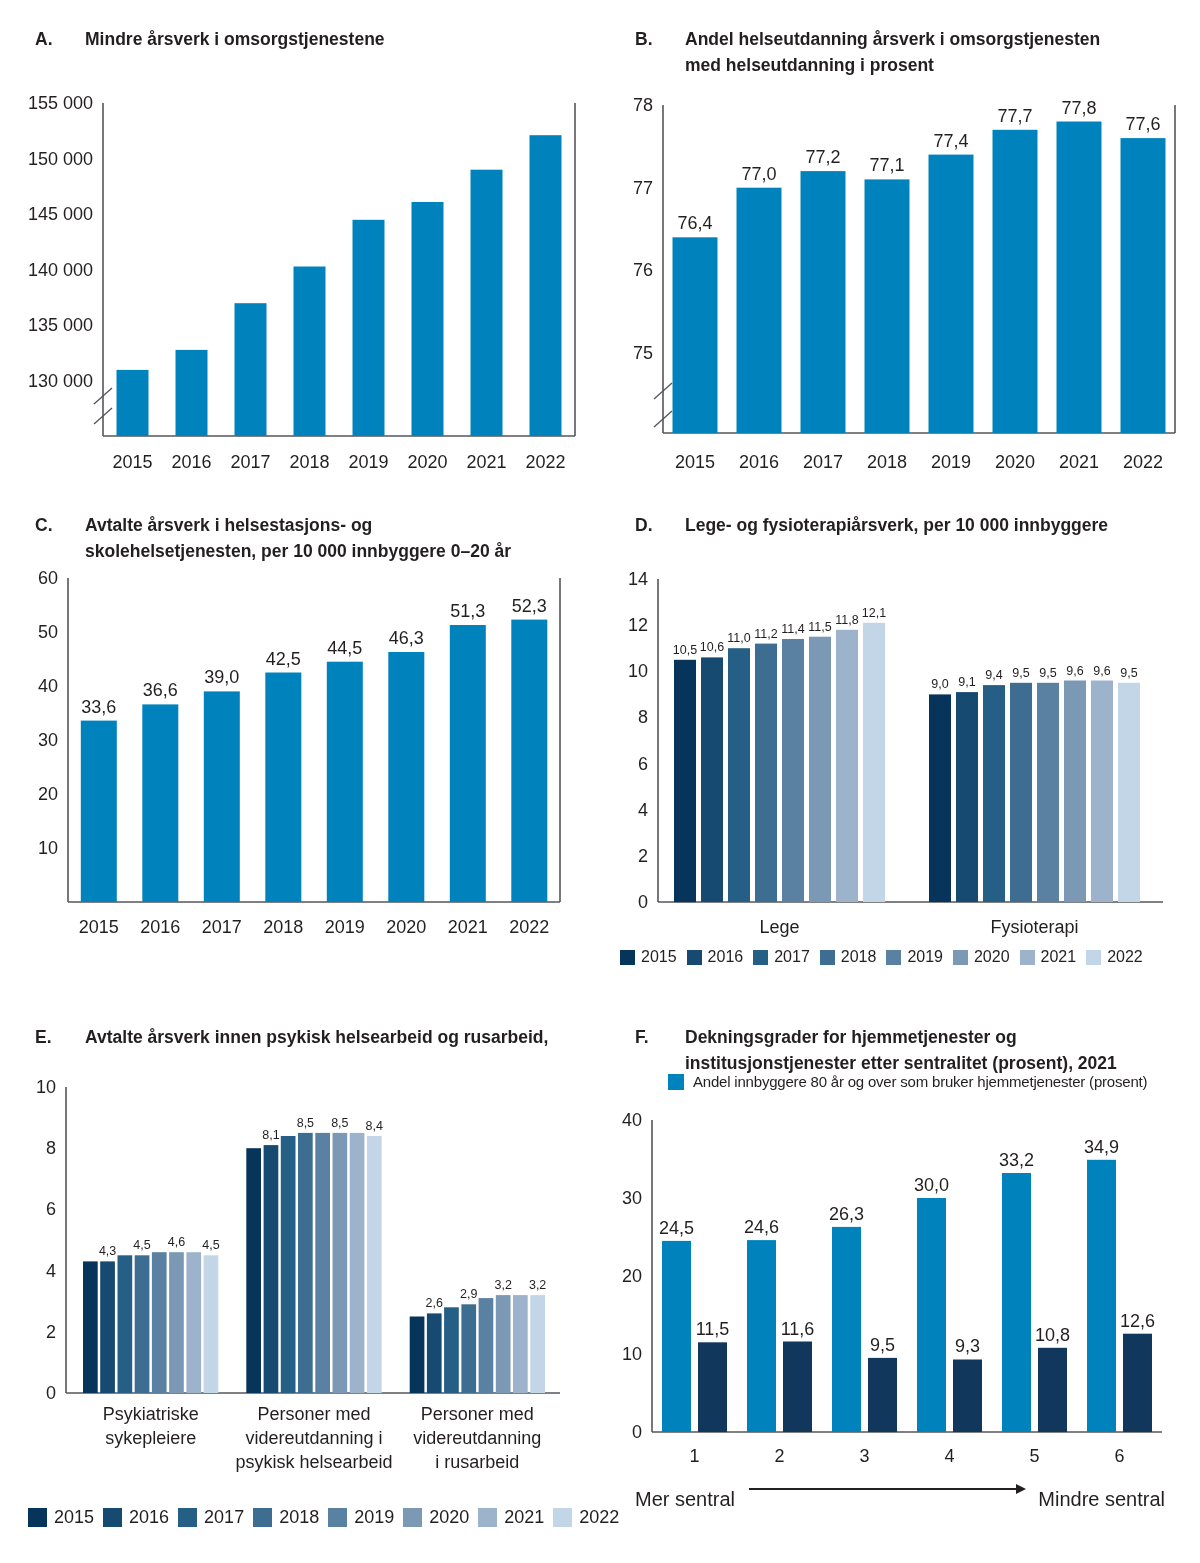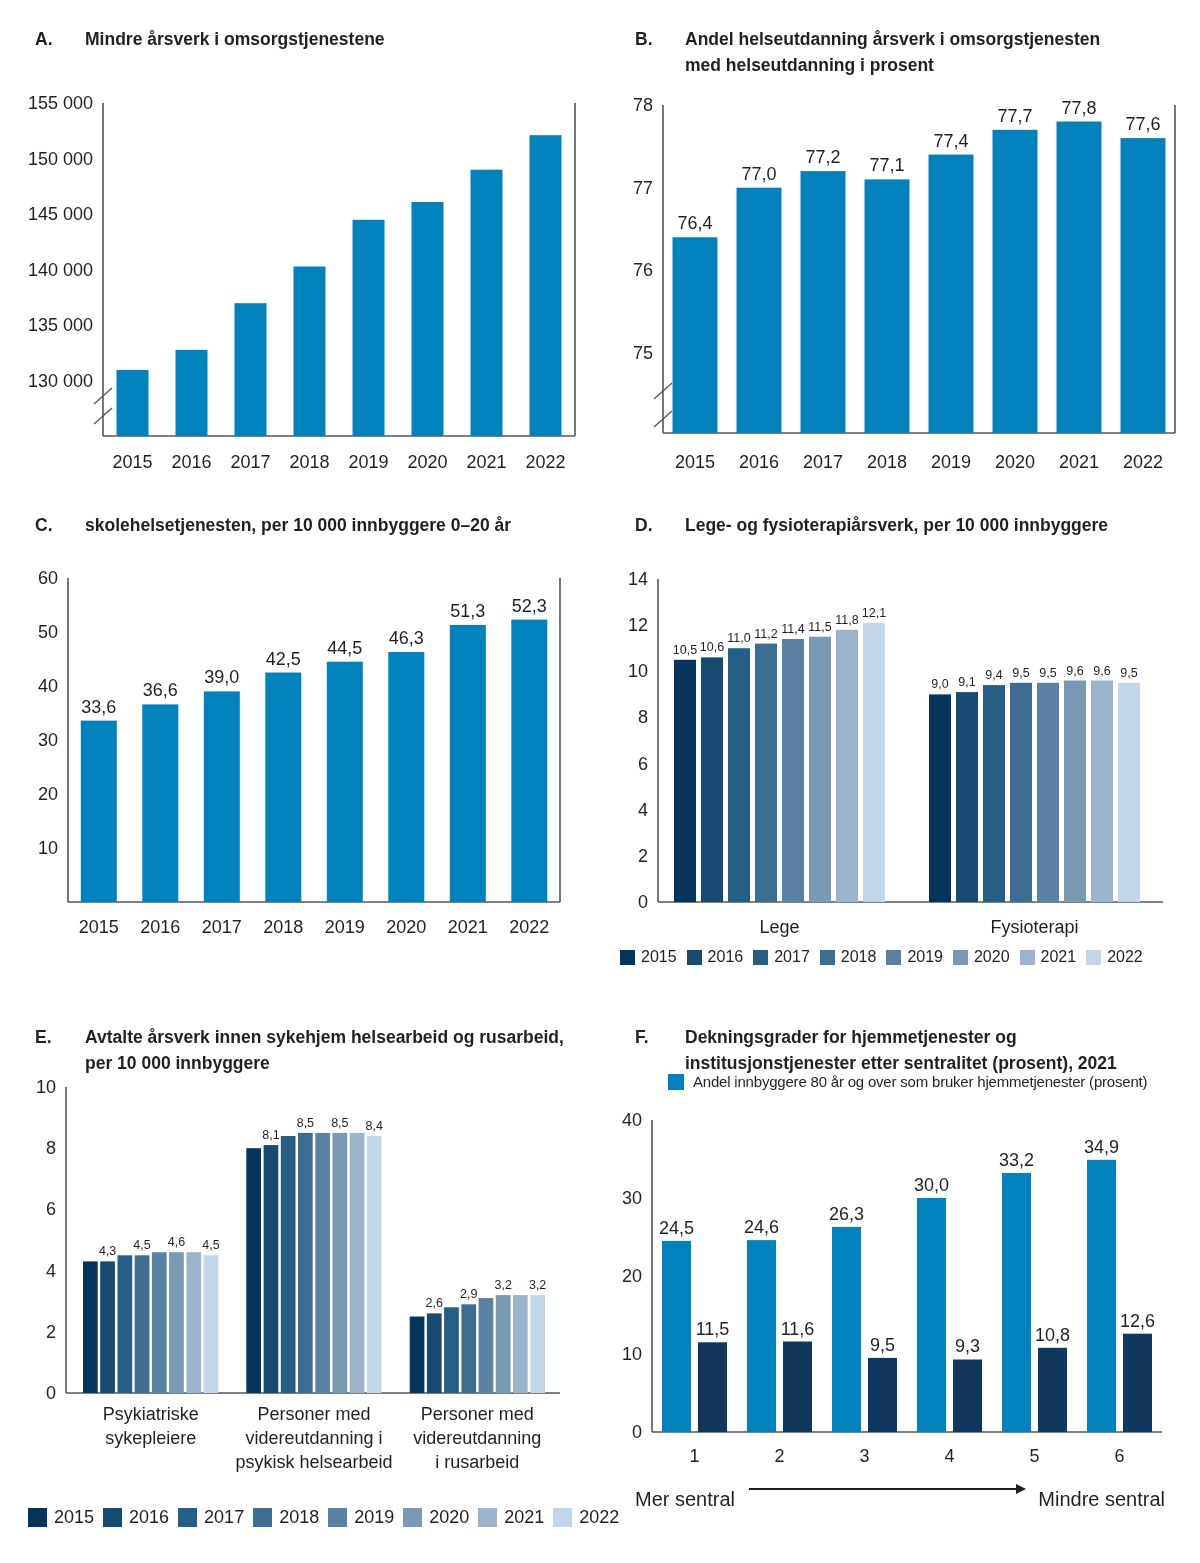--- a/index.html
+++ b/index.html
@@ -115,20 +115,21 @@
         <rect x="520.5" y="138.1" width="45" height="294.9" fill="#0083bd"></rect>
         <text x="543" y="468" text-anchor="middle" font-size="18">2022</text>
         <text x="543" y="130.06666666666715" text-anchor="middle" font-size="18">77,6</text>
       </svg>
   </div>
 
   <div class="panel" style="left:0;top:500px;width:600px;height:510px">
     <div class="hdr" style="top:12px">
       <span class="letter">C.</span>
       <div class="titles">
+        <div>Avtalte årsverk i helsestasjons- og</div>
         <div>skolehelsetjenesten, per 10 000 innbyggere 0–20 år</div>
       </div>
     </div>
     <svg class="chart" width="600" height="510" viewBox="0 0 600 510">
         <line x1="68" y1="78" x2="68" y2="402" stroke="#55565a" stroke-width="1.6"></line>
         <line x1="68" y1="402" x2="560" y2="402" stroke="#55565a" stroke-width="1.6"></line>
         <line x1="560" y1="78" x2="560" y2="402" stroke="#55565a" stroke-width="1.6"></line>
         <text x="58" y="354" text-anchor="end" font-size="18">10</text>
         <text x="58" y="300" text-anchor="end" font-size="18">20</text>
         <text x="58" y="246" text-anchor="end" font-size="18">30</text>
@@ -249,22 +250,21 @@
           <span class="sw" style="background: rgb(194, 214, 232);"></span>
           <span>2022</span>
         </span>
       </div>
   </div>
 
   <div class="panel" style="left:0;top:1010px;width:600px;height:553px">
     <div class="hdr" style="top:14px">
       <span class="letter">E.</span>
       <div class="titles">
-        <div>Avtalte årsverk innen sykehjem helsearbeid og rusarbeid,</div>
-        <div>per 10 000 innbyggere</div>
+        <div>Avtalte årsverk innen psykisk helsearbeid og rusarbeid,</div>
       </div>
     </div>
     <svg class="chart" width="600" height="553" viewBox="0 0 600 553">
         <line x1="66" y1="77" x2="66" y2="383" stroke="#55565a" stroke-width="1.6"></line>
         <line x1="66" y1="383" x2="560" y2="383" stroke="#55565a" stroke-width="1.6"></line>
         <text x="56" y="389" text-anchor="end" font-size="18">0</text>
         <text x="56" y="327.8" text-anchor="end" font-size="18">2</text>
         <text x="56" y="266.6" text-anchor="end" font-size="18">4</text>
         <text x="56" y="205.4" text-anchor="end" font-size="18">6</text>
         <text x="56" y="144.2" text-anchor="end" font-size="18">8</text>

